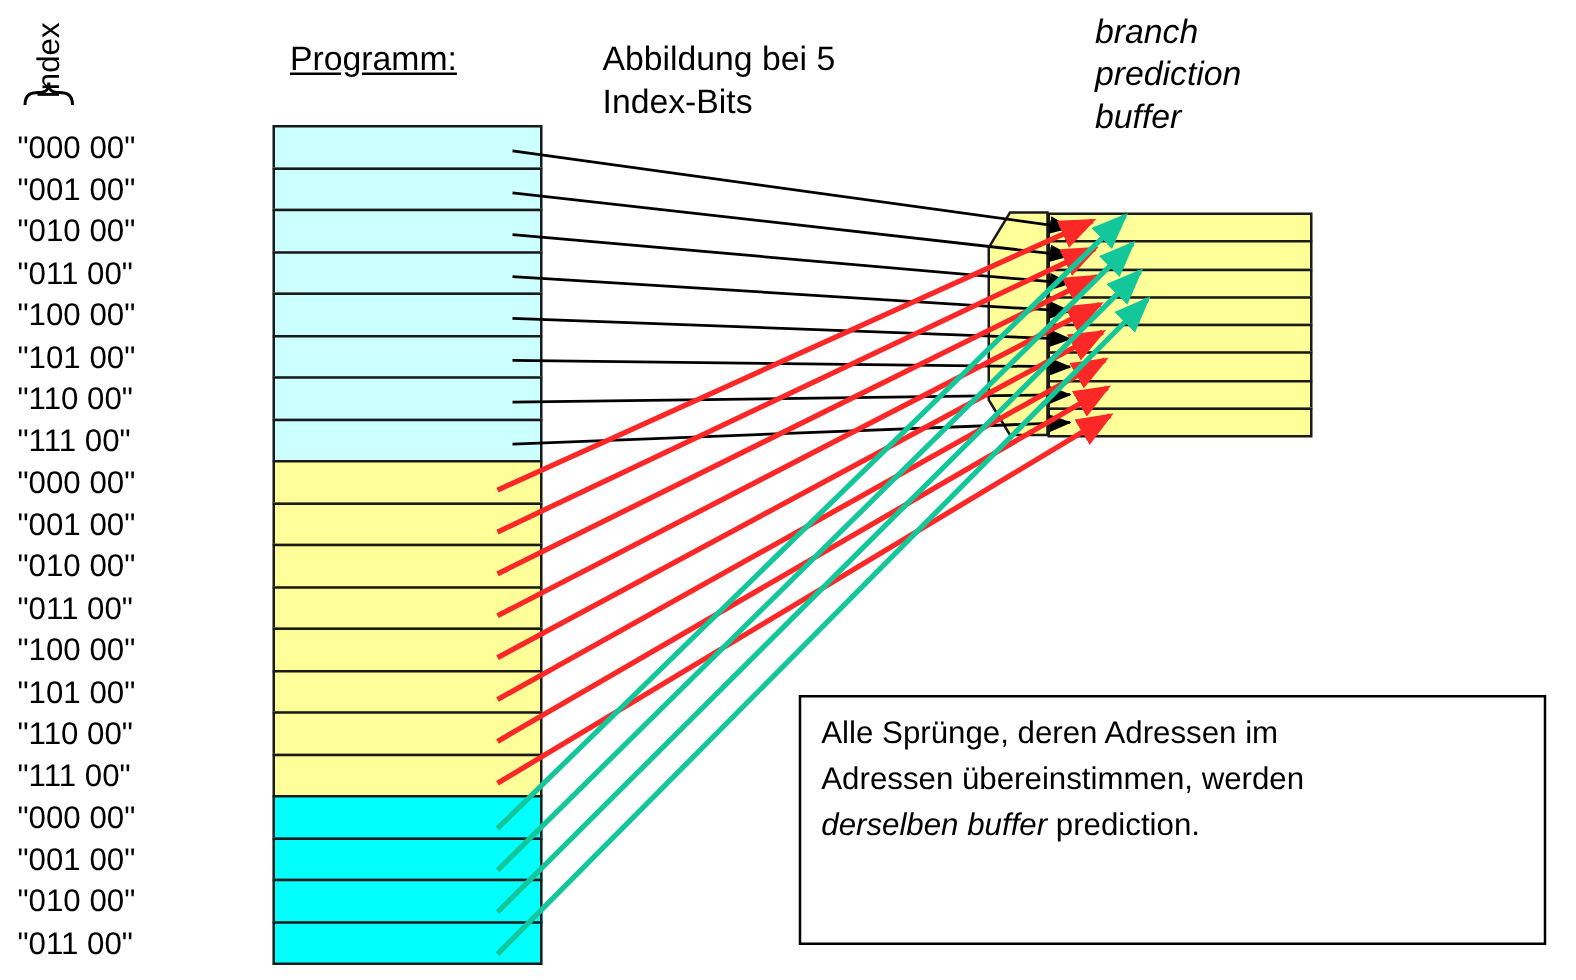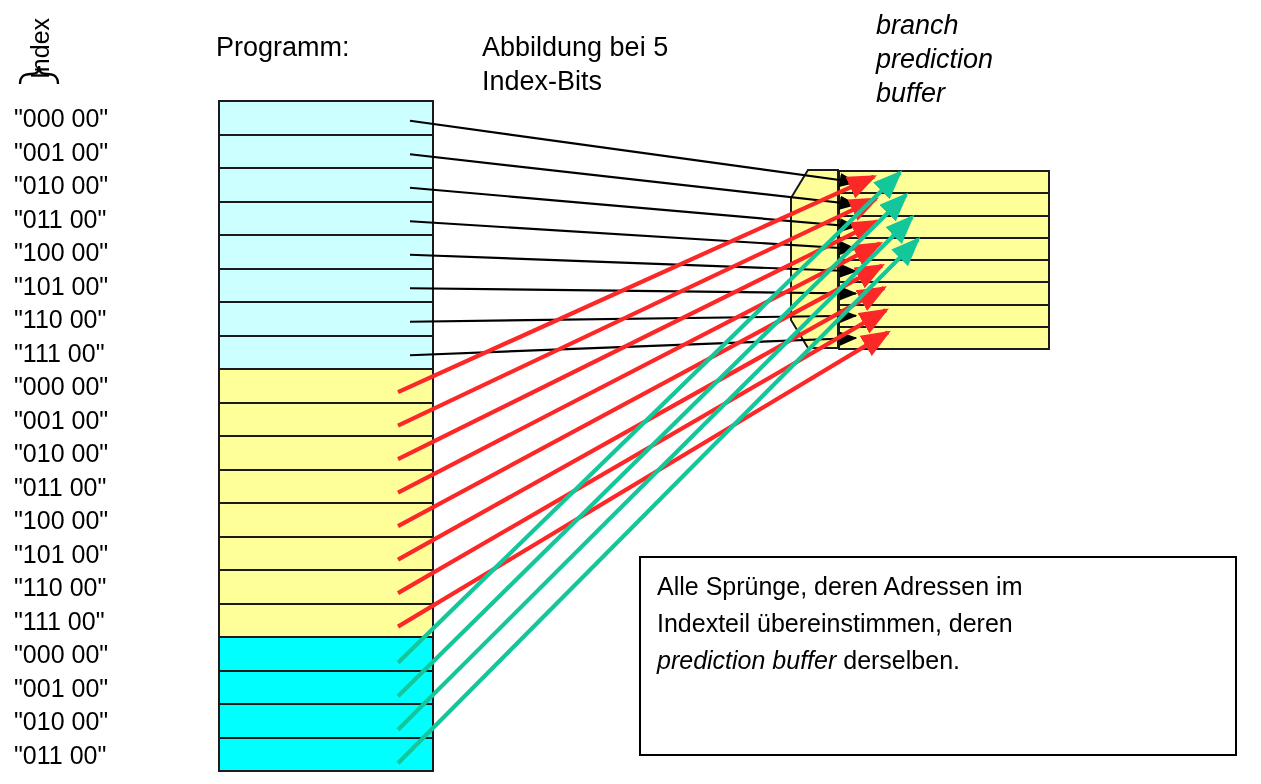--- a/index.html
+++ b/index.html
@@ -29,21 +29,21 @@
 </style>
 </head>
 <body>
 
 <div id="stage">
 
   <div id="idx-label">
     <span>Index</span>
   </div>
 
-  <div class="hdr" style="left:216px;top:30px;">Programm:</div>
+  <div class="hdr" style="left:232px;top:30px;text-decoration:underline;">Programm:</div>
 
   <div class="hdr" style="left:482px;top:30px;width:300px;">Abbildung bei 5
 Index-Bits</div>
 
   <div class="hdr ital" style="left:876px;top:8px;width:230px;">branch
 prediction
 buffer</div>
 
   <div id="addr-col">
       <div class="addr" style="top: 106px;">"000 00"</div>
@@ -146,17 +146,17 @@
         <line x1="398" y1="662.8" x2="900" y2="172.67" stroke="#13c79a" stroke-width="4.2" marker-end="url(#ah-teal)"></line>
         <line x1="398" y1="696.3" x2="906" y2="194.92" stroke="#13c79a" stroke-width="4.2" marker-end="url(#ah-teal)"></line>
         <line x1="398" y1="729.8" x2="912" y2="217.17" stroke="#13c79a" stroke-width="4.2" marker-end="url(#ah-teal)"></line>
         <line x1="398" y1="763.3" x2="918" y2="239.42" stroke="#13c79a" stroke-width="4.2" marker-end="url(#ah-teal)"></line>
       </g>
     <g id="buf-lines"></g>
   </svg>
 
   <div id="note" style="left:639px;top:556px;width:598px;height:200px;">
     <p>Alle Sprünge, deren Adressen im</p>
-    <p>Indexteil übereinstimmen, deren</p>
-    <p><i>prediction buffer</i><span> derselben.</span></p>
+    <p>Adressen übereinstimmen, werden</p>
+    <p><i>derselben buffer</i><span> prediction.</span></p>
   </div>
 
 </div>
 
 </body></html>

